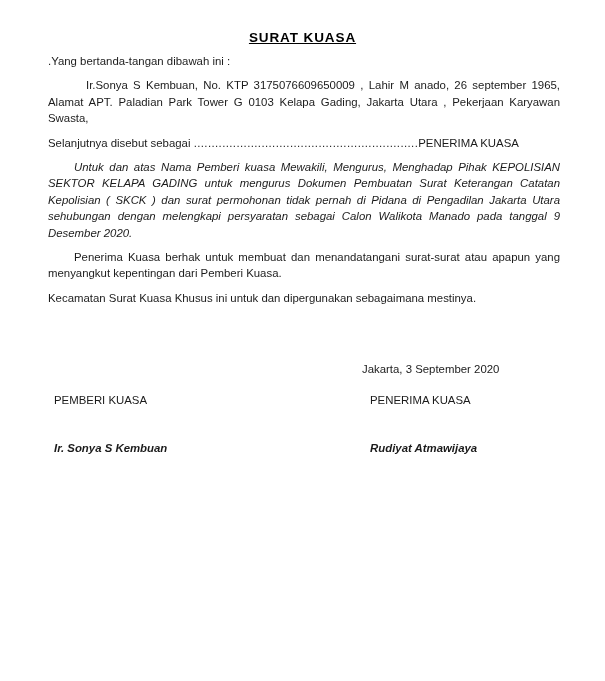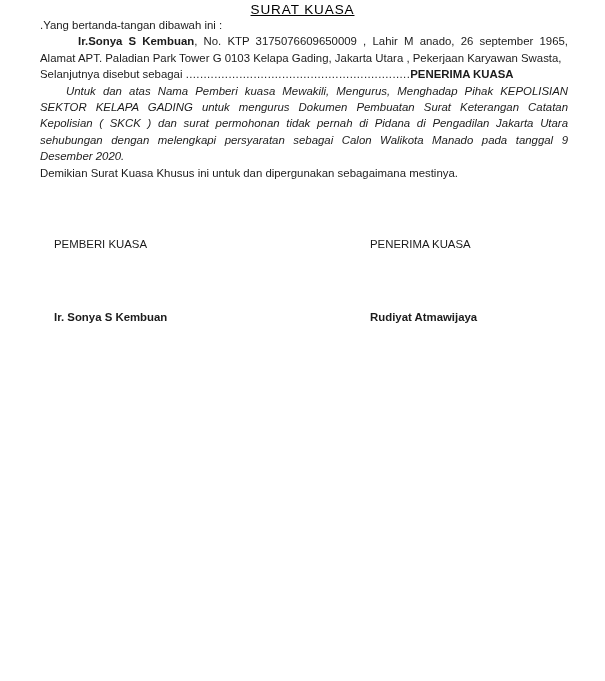--- a/index.html
+++ b/index.html
@@ -17,35 +17,35 @@
     position: relative;
     width: 605px;
     height: 681px;
     background: #ffffff;
     overflow: hidden;
     box-sizing: border-box;
   }
   .doc-title {
     text-align: center;
     font-size: 13.5px;
-    font-weight: normal;
+    font-weight: bold;
     letter-spacing: 0.9px;
     text-decoration: underline;
     margin: 0;
-    padding-top: 2px;
+    padding-top: 30px;
     color: #000;
   }
   .body-wrap {
     padding: 0 37px 0 40px;
   }
   p.para {
     font-size: 11.4px;
     line-height: 16.4px;
     text-align: justify;
-    margin: 0;
+    margin: 8px;
     color: #1b1b1b;
   }
   .opening {
     margin-top: 38px;
   }
   .party {
     margin-top: 22px;
     text-indent: 38px;
   }
   .designation {
@@ -57,21 +57,21 @@
     font-style: italic;
   }
   .clause {
     margin-top: 24px;
     text-indent: 26px;
   }
   .closing {
     margin-top: 24px;
   }
   .b {
-    font-weight: bold;
+    font-weight: normal;
   }
   .leader {
     letter-spacing: 0.4px;
   }
   .sign-block {
     margin-top: 57px;
     padding: 0 37px 0 40px;
   }
   .place-date {
     font-size: 11.4px;
@@ -86,21 +86,22 @@
     width: 330px;
     font-size: 11.4px;
     padding-left: 14px;
     box-sizing: border-box;
   }
   .role-right {
     font-size: 11.4px;
   }
   .name-row {
     display: flex;
-    margin-top: 61px;
+    margin-top: 36px;
+    font-style: italic;
   }
   .name-left {
     width: 330px;
     font-size: 11.4px;
     font-weight: bold;
     padding-left: 14px;
     box-sizing: border-box;
   }
   .name-right {
     font-size: 11.4px;
@@ -119,27 +120,29 @@
     <p class="para opening">.Yang bertanda-tangan dibawah ini  :</p>
 
     <p class="para party"><span class="b">Ir.Sonya S Kembuan</span><span>, No. KTP 3175076609650009 , Lahir M anado, 26 september 1965, Alamat APT. Paladian Park  Tower  G 0103  Kelapa Gading,  Jakarta Utara  , Pekerjaan Karyawan Swasta,</span></p>
 
 
 
     <p class="para designation"><span>Selanjutnya  disebut  sebagai </span><span class="leader">...............................................................</span><span class="b">PENERIMA KUASA</span></p>
 
     <p class="para main-body">Untuk  dan  atas  Nama Pemberi   kuasa Mewakili, Mengurus, Menghadap Pihak KEPOLISIAN SEKTOR  KELAPA  GADING  untuk  mengurus Dokumen Pembuatan  Surat  Keterangan  Catatan Kepolisian ( SKCK ) dan surat permohonan tidak pernah di Pidana di Pengadilan Jakarta Utara sehubungan  dengan  melengkapi  persyaratan  sebagai  Calon  Walikota  Manado  pada  tanggal 9 Desember 2020.</p>
 
+    <p class="para clause">Penerima  Kuasa  berhak  untuk  membuat dan   menandatangani  surat-surat  atau  apapun  yang menyangkut kepentingan dari Pemberi Kuasa.</p>
 
-    <p class="para closing">Demikian  Surat  Kuasa  Khusus  ini untuk  dan dipergunakan sebagaimana mestinya.</p>
+    <p class="para closing">Kecamatan  Surat  Kuasa  Khusus  ini untuk  dan dipergunakan sebagaimana mestinya.</p>
 
   </div>
 
   <div class="sign-block">
 
+    <p class="place-date">Jakarta, 3 September 2020</p>
 
     <div class="role-row">
       <div class="role-left">PEMBERI KUASA</div>
       <div class="role-right">PENERIMA KUASA</div>
     </div>
 
     <div class="name-row">
       <div class="name-left">Ir. Sonya S Kembuan</div>
       <div class="name-right">Rudiyat Atmawijaya</div>
     </div>

